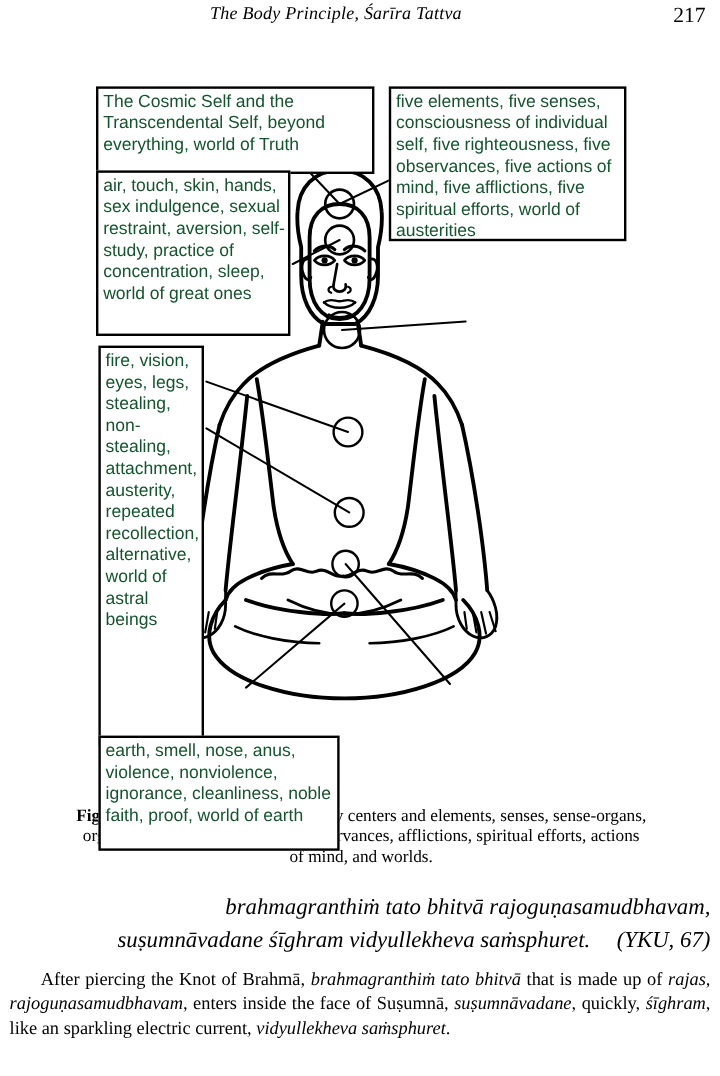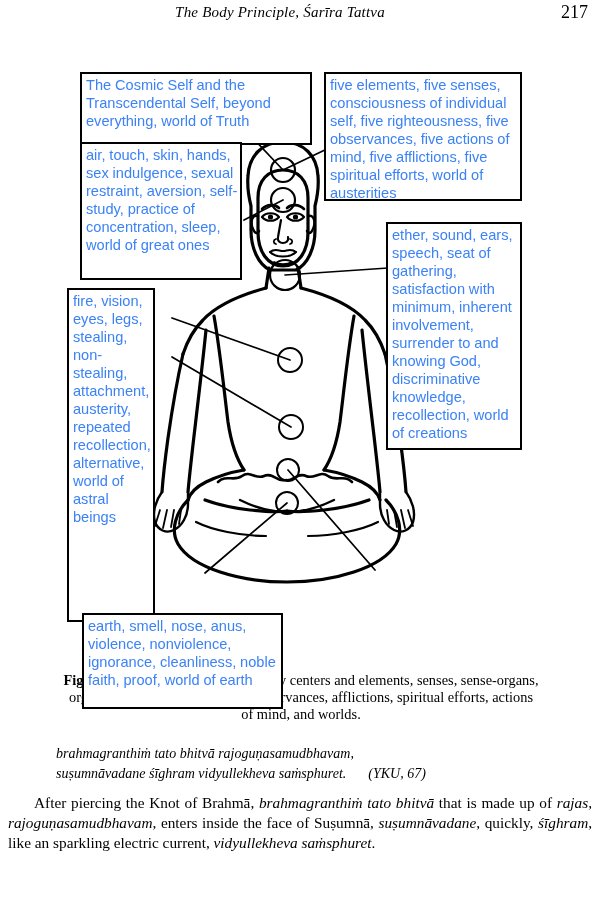--- a/index.html
+++ b/index.html
@@ -58,31 +58,31 @@
   
   .callout {
     position: absolute;
     box-sizing: border-box;
     border: 2px solid #000;
     background: #ffffff;
     font-family: "Liberation Sans", "DejaVu Sans", sans-serif;
     font-size: 14.6px;
     line-height: 1.235;
     padding: 2px 2px 2px 4px;
-    color: #3b82f6;
+    color: #14532d;
     z-index: 5;
     overflow: hidden;
     word-spacing: -0.2px;
   }
 
   #box-cosmic-self   { left: 80px;  top: 42px;  width: 232px; height: 73px; }
   #box-air-touch     { left: 80px;  top: 112px; width: 162px; height: 138px; }
   #box-five-elements { left: 324px; top: 42px;  width: 198px; height: 129px; }
   #box-ether-sound   { left: 386px; top: 192px; width: 136px; height: 228px; }
-  #box-fire-vision   { left: 67px;  top: 258px; width: 88px;  height: 334px; }
+  #box-fire-vision   { left: 82px;  top: 258px; width: 88px;  height: 334px; }
   #box-earth-smell   { left: 82px;  top: 563px; width: 201px; height: 96px; margin-top: 20px; }
   #box-water-taste   { left: 302px; top: 563px; width: 210px; height: 96px; }
 
   
   #figure-caption {
     position: absolute;
     left: 62px; top: 672px;
     width: 478px;
     text-align: center;
     font-size: 14.4px;
@@ -103,22 +103,23 @@
   #body-text p { margin: 0; }
   .para-justify {
     text-align: justify;
     text-align-last: left;
   }
   .verse {
     margin-top: 9px !important;
     margin-bottom: 9px !important;
     margin-left: 48px !important;
     font-style: italic;
-    font-size: 14px;
+    font-size: 19px;
     line-height: 1.42;
+    text-align: right;
   }
   .verse .cite { font-style: italic; }
   .verse .cite-space { display: inline-block; width: 22px; }
   .indent { text-indent: 26px; }
   i, em { font-style: italic; }
 </style>
 </head>
 <body>
 
 <div id="page-header">
@@ -275,21 +276,20 @@
       </g>
     </g>
   </svg>
 
   <div class="callout" id="box-cosmic-self">The Cosmic Self and the Transcendental Self, beyond everything, world of Truth</div>
 
   <div class="callout" id="box-air-touch">air, touch, skin, hands, sex indulgence, sexual restraint, aversion, self-study, practice of concentration, sleep, world of great ones</div>
 
   <div class="callout" id="box-five-elements">five elements, five senses, consciousness of individual self, five righteousness, five observances, five actions of mind, five afflictions, five spiritual efforts, world of austerities</div>
 
-  <div class="callout" id="box-ether-sound">ether, sound, ears, speech, seat of gathering, satisfaction with minimum, inherent involvement, surrender to and knowing God, discriminative knowledge, recollection, world of creations</div>
 
   <div class="callout" id="box-fire-vision">fire, vision, eyes, legs, stealing, non-stealing, attachment, austerity, repeated recollection, alternative, world of astral beings</div>
 
   <div class="callout" id="box-earth-smell">earth, smell, nose, anus, violence, nonviolence, ignorance, cleanliness, noble faith, proof, world of earth</div>
 
 </div>
 
 <div id="figure-caption">
   <span class="fig-label">Fig 4.18.</span><span> Relationship between energy centers and elements, senses, sense-organs, organs of action, righteousness, observances, afflictions, spiritual efforts, actions of mind, and worlds.</span>
 </div>

